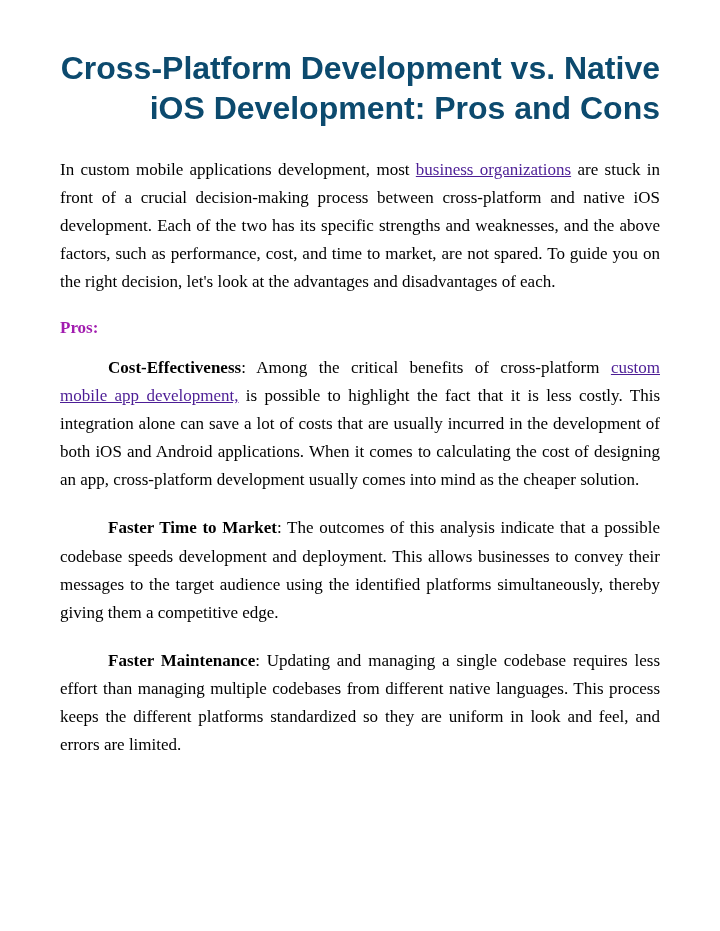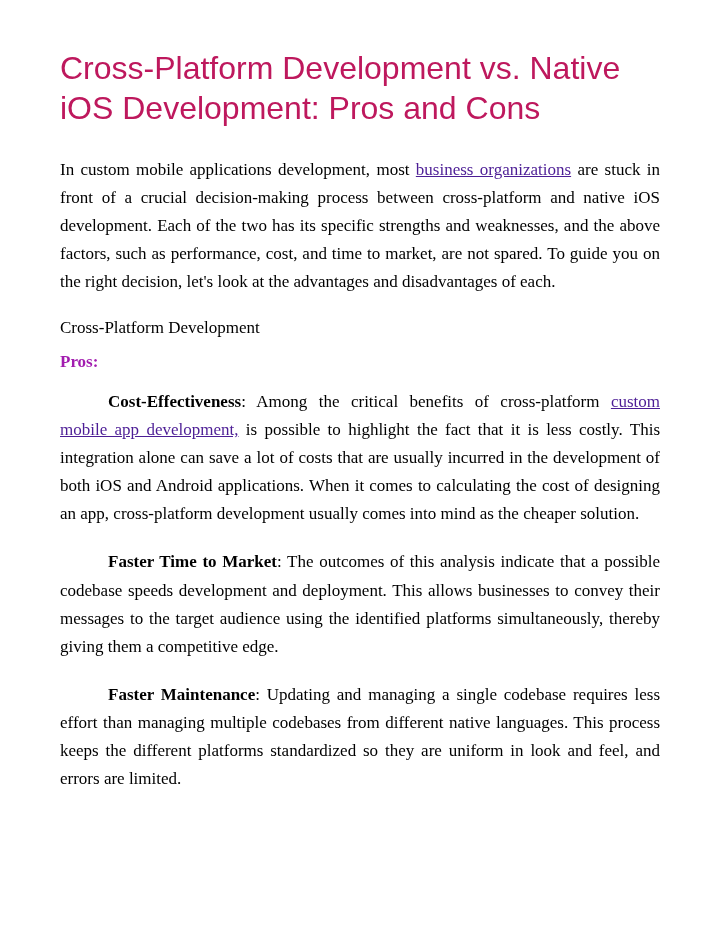--- a/index.html
+++ b/index.html
@@ -17,25 +17,26 @@
       min-height: 931px;
     }
 
     .page-container {
       padding: 48px 60px 48px 60px;
       max-width: 720px;
     }
 
     .title {
       font-size: 32px;
-      font-weight: normal;
+      font-weight: bold;
       font-family: Arial, Helvetica, sans-serif;
       line-height: 1.25;
       margin-bottom: 28px;
-      color: #be185d;
+      color: #0c4a6e;
+      text-align: right;
     }
 
     .intro-paragraph {
       font-size: 17px;
       line-height: 1.65;
       text-align: justify;
       margin-bottom: 22px;
       font-family: "Times New Roman", Times, serif;
     }
 
@@ -79,21 +80,20 @@
 
   <h1 class="title">
     <span>Cross-Platform Development vs. Native</span><br>
     <span>iOS Development: Pros and Cons</span>
   </h1>
 
   <p class="intro-paragraph">
     <span>In custom mobile applications development, most </span><a class="link">business organizations</a><span> are stuck in front of a crucial decision-making process between cross-platform and native iOS development. Each of the two has its specific strengths and weaknesses, and the above factors, such  as performance, cost, and time to market, are not spared. To guide you on the right decision, let's look at the advantages  and disadvantages  of each.</span>
   </p>
 
-  <p class="section-heading">Cross-Platform Development</p>
 
   <p class="pros-label">Pros:</p>
 
   <p class="content-block">
     <span class="bold-term">Cost-Effectiveness</span><span>:    Among the critical    benefits of   cross-platform </span><a class="link">custom mobile app development,</a><span> is possible to highlight the fact that it is less costly. This integration alone can save a lot of costs that are usually incurred in the development of both iOS and Android applications. When it comes to calculating the cost of designing an app, cross-platform development usually comes into mind as the cheaper solution.</span>
   </p>
 
   <p class="content-block">
     <span class="bold-term">Faster Time to Market</span><span>: The outcomes of this analysis indicate that a possible codebase speeds development and deployment. This allows businesses to convey their messages to the target audience using the identified platforms simultaneously, thereby giving them a competitive edge.</span>
   </p>

